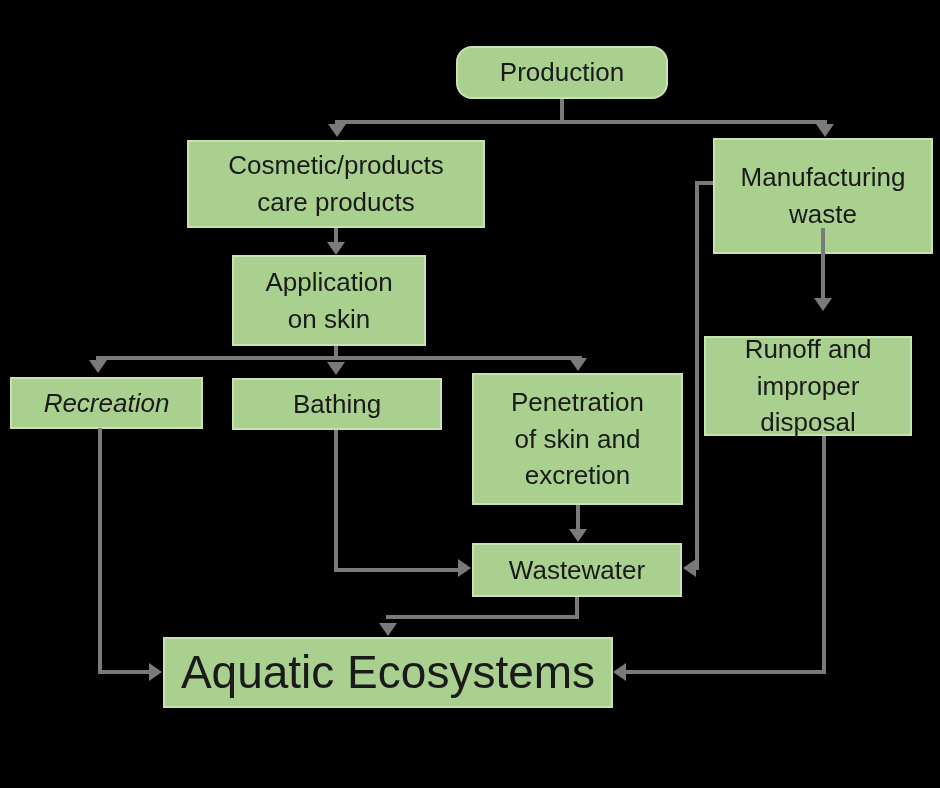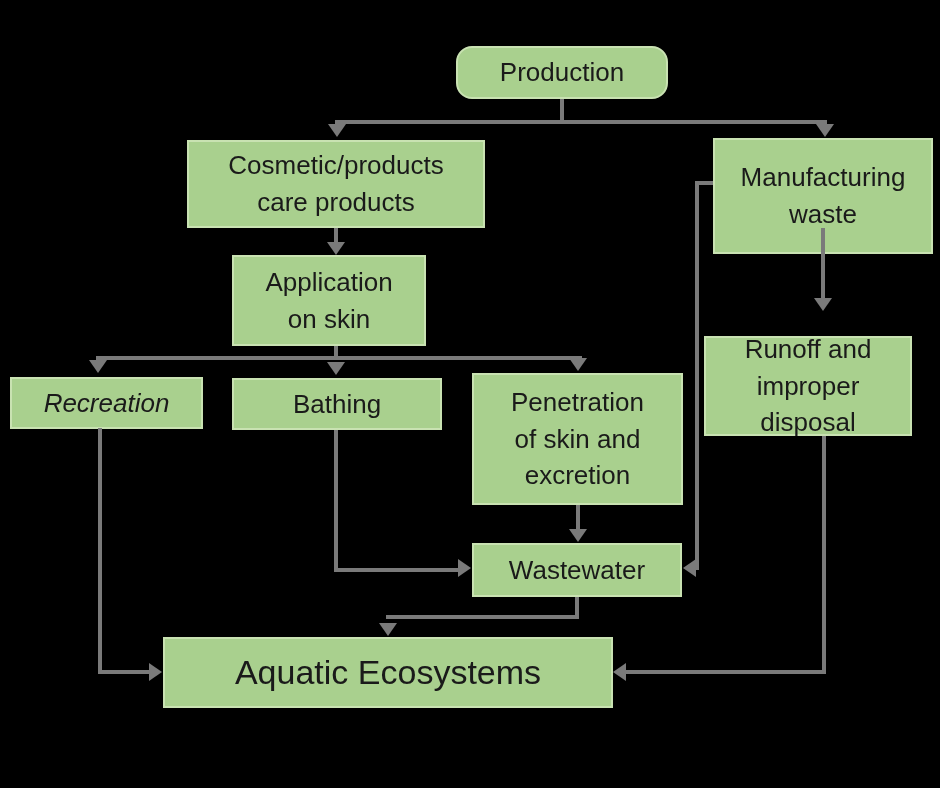--- a/index.html
+++ b/index.html
@@ -10,21 +10,21 @@
   }
   .node{
     position:absolute;box-sizing:border-box;
     background:var(--box-fill,#a9d08e);
     border:2px solid var(--box-border,#c9e2b2);
     color:var(--text,#1a1a1a);
     display:flex;align-items:center;justify-content:center;
     text-align:center;white-space:pre-line;
     font-size:26px;line-height:1.42;
   }
-  .node.big{font-size:34px;line-height:1.2;}
+  .node.big{font-size:46px;line-height:1.2;}
   .seg{position:absolute;background:var(--connector,#7a7a7a);}
   .ah{position:absolute;width:0;height:0;}
   .ah.down{border-left:9px solid transparent;border-right:9px solid transparent;border-top:13px solid var(--connector,#7a7a7a);}
   .ah.right{border-top:9px solid transparent;border-bottom:9px solid transparent;border-left:13px solid var(--connector,#7a7a7a);}
   .ah.left{border-top:9px solid transparent;border-bottom:9px solid transparent;border-right:13px solid var(--connector,#7a7a7a);}
 </style>
 </head>
 <body>
 
 <div class="canvas">

